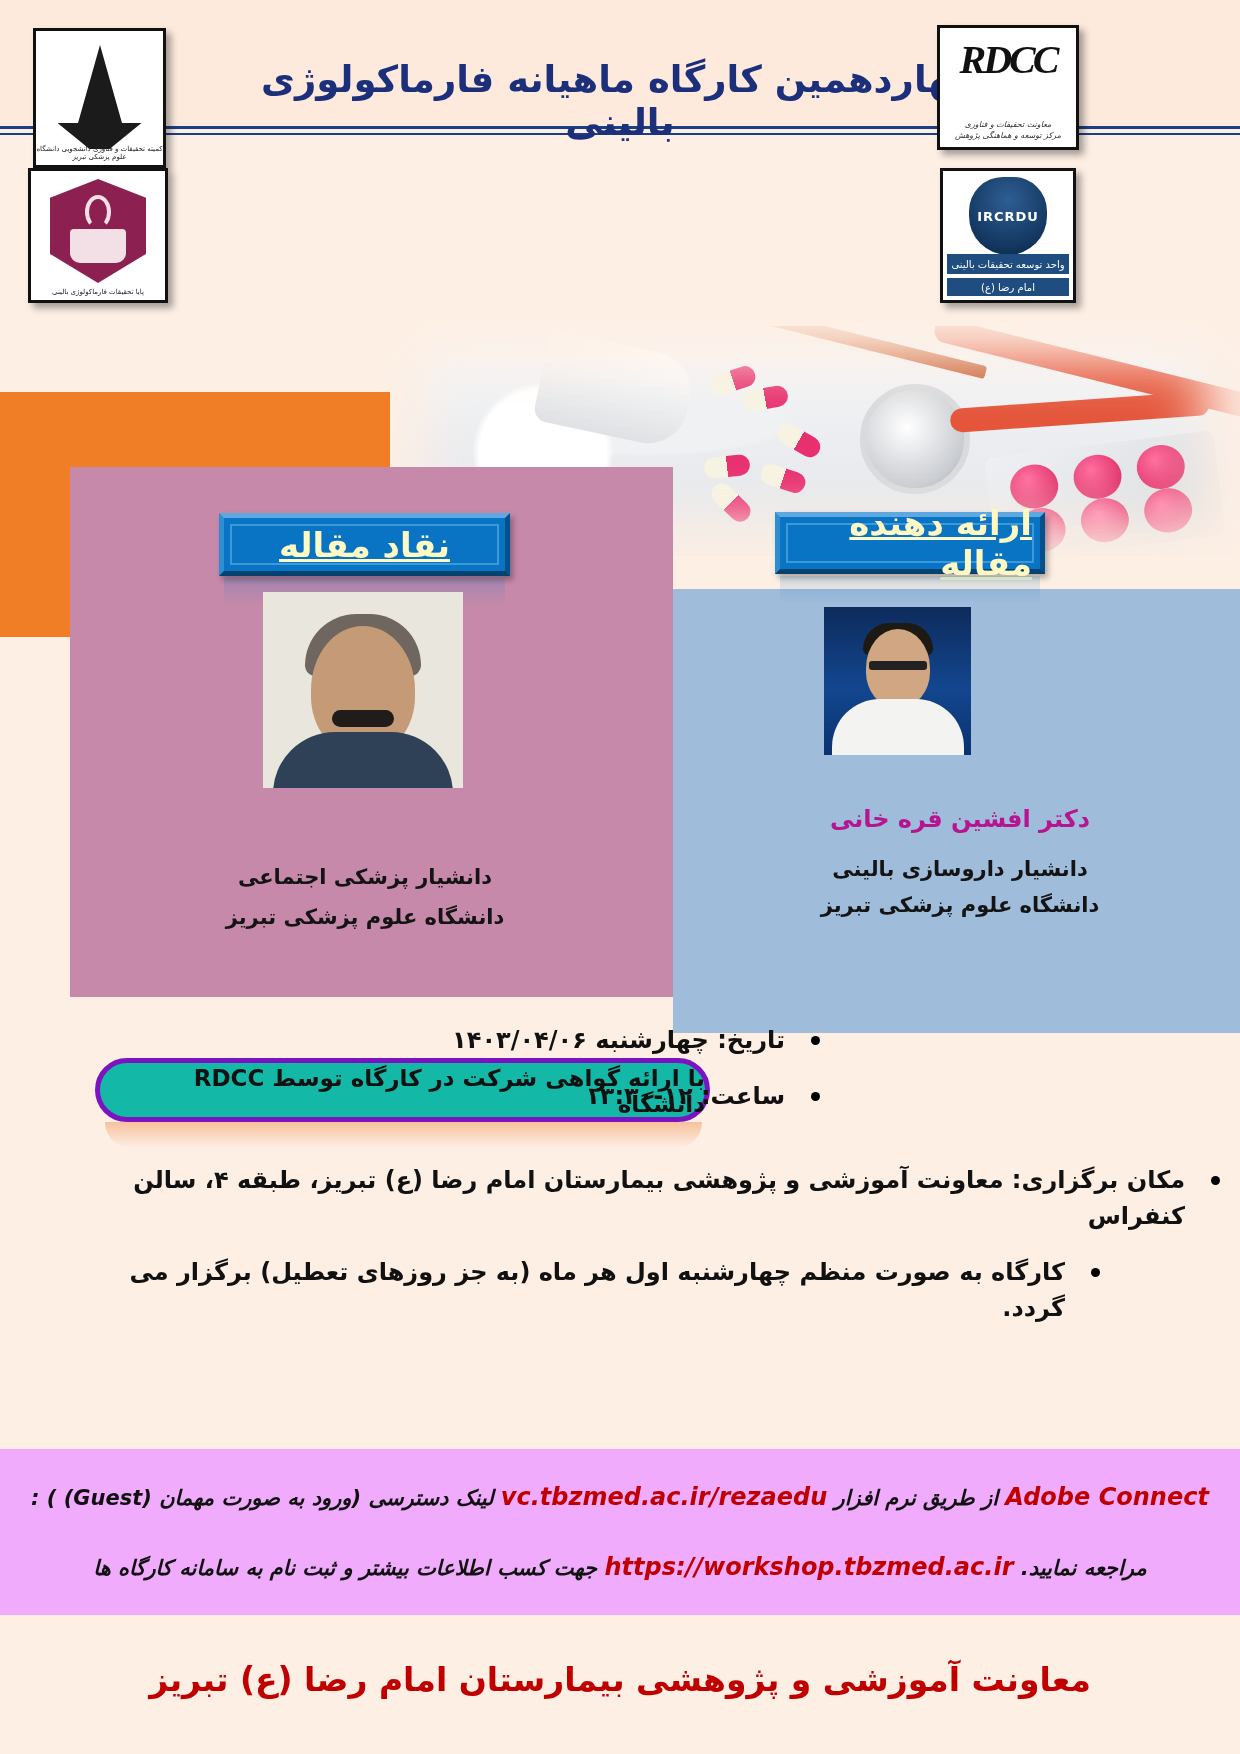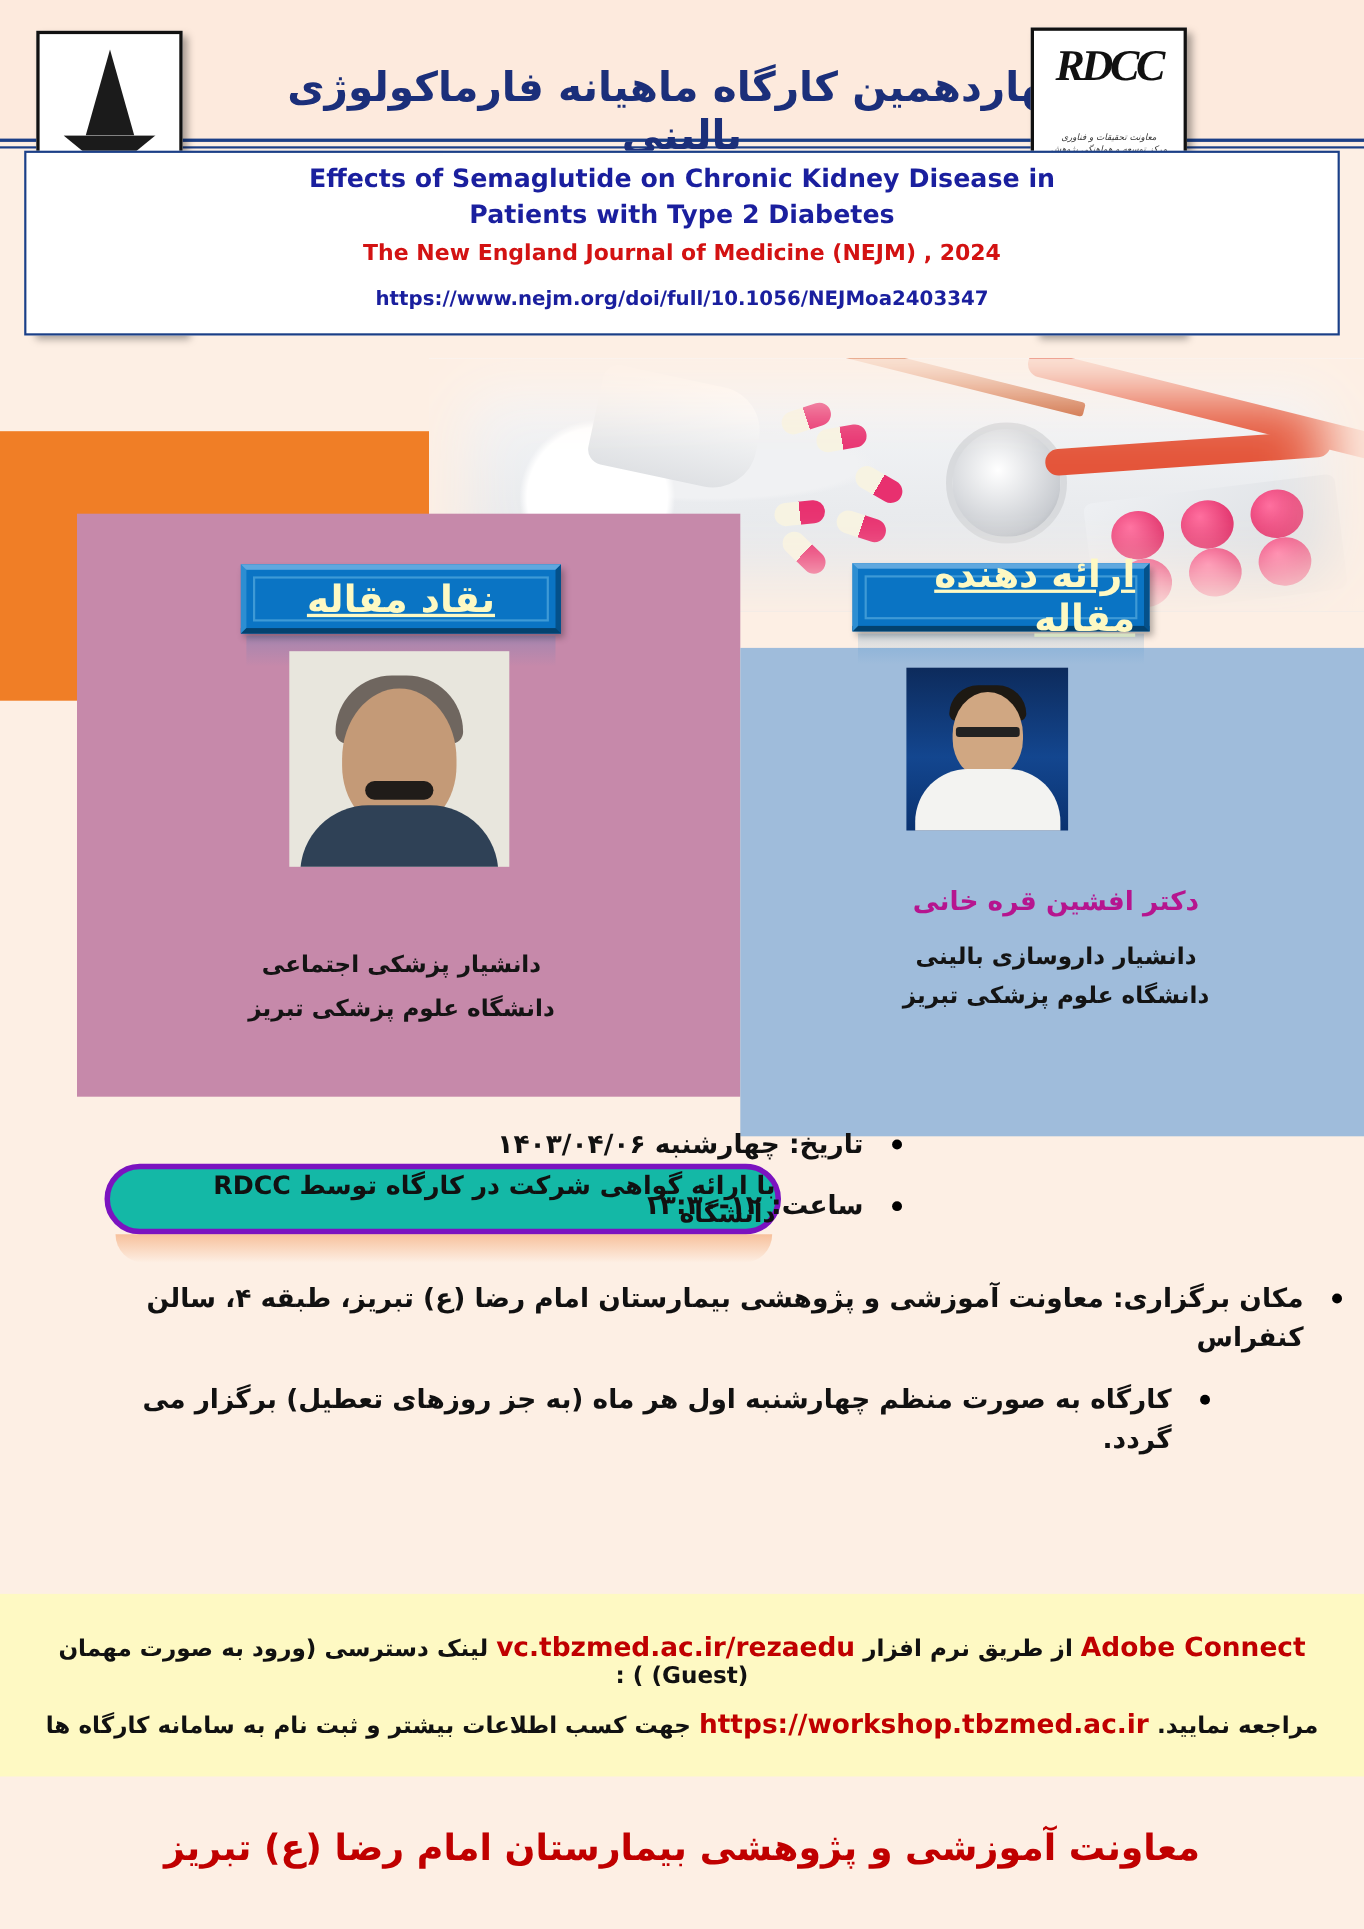--- a/index.html
+++ b/index.html
@@ -292,21 +292,22 @@
   }
   .cert-shadow {
     position:absolute; left:105px; top:1122px; width:597px; height:26px;
     background: linear-gradient(180deg, rgba(239,128,56,0.42), rgba(239,128,56,0));
     border-radius: 0 0 28px 28px;
   }
 
   
   .link-band {
     position:absolute; left:0; right:0; top:1449px; height:166px;
-    background:#fef9c3;
+    background:#f0abfc;
+    font-style:italic;
   }
   .link-line {
     position:absolute; left:18px; right:18px;
     direction:rtl; text-align:center;
     font-size:21px; font-weight:bold; color:#111;
   }
   #link-line1 { top:34px; }
   #link-line2 { top:104px; }
   .url-red { color:#c00000; direction:ltr; unicode-bidi:embed; font-size:24px; }
 
@@ -418,28 +419,20 @@
       </div>
       <div class="ircrdu-band">
         <span>واحد توسعه تحقیقات بالینی</span>
       </div>
       <div class="ircrdu-band2">
         <span>امام رضا (ع)</span>
       </div>
     </div>
   </div>
 
-  <div class="title-panel">
-    <div class="en-title">
-      <div>Effects of Semaglutide on Chronic Kidney Disease in</div>
-      <div>Patients with Type 2 Diabetes</div>
-    </div>
-    <div class="journal">The New England Journal of Medicine (NEJM) , 2024</div>
-    <div class="doi">https://www.nejm.org/doi/full/10.1056/NEJMoa2403347</div>
-  </div>
 
   <div class="hero-photo">
     <div class="pencil"></div>
     <div class="bottle"></div>
     <div class="cap pill" style="left:320px; top:44px; transform:rotate(-18deg);"></div>
     <div class="cap pill" style="left:352px; top:62px; transform:rotate(-10deg);"></div>
     <div class="cap pill" style="left:386px; top:104px; transform:rotate(30deg);"></div>
     <div class="cap pill" style="left:314px; top:130px; transform:rotate(-6deg);"></div>
     <div class="cap pill" style="left:370px; top:142px; transform:rotate(18deg);"></div>
     <div class="cap pill" style="left:318px; top:166px; transform:rotate(44deg);"></div>

